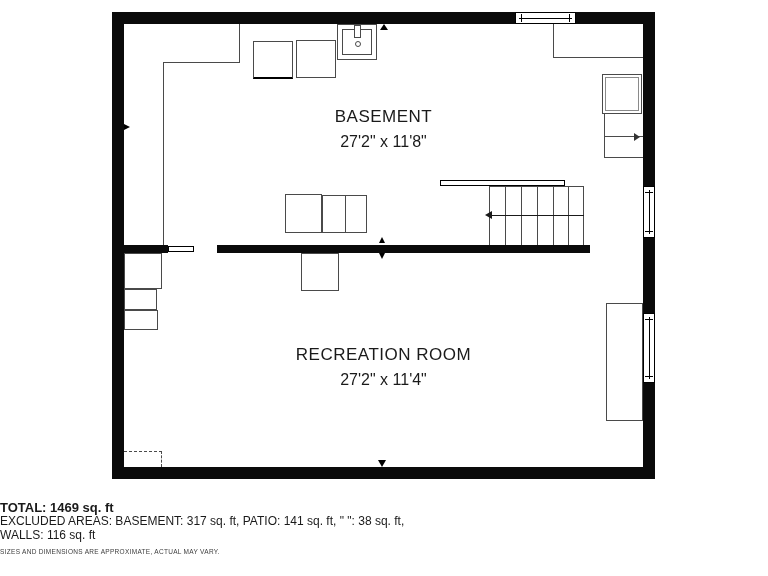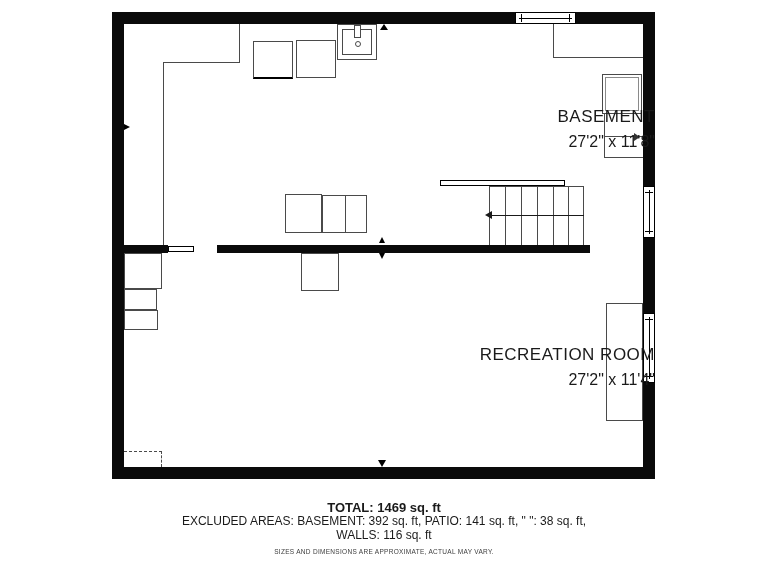--- a/index.html
+++ b/index.html
@@ -11,24 +11,24 @@
   .bline{position:absolute;background:#1a1a1a;}
   .box{position:absolute;border:1px solid #4a4a4a;background:#fff;box-sizing:border-box;}
   .nofill{background:transparent;}
   .window{position:absolute;background:#fff;border:1px solid #000;box-sizing:border-box;}
   .window .cap{position:absolute;background:#000;}
   .window.h .mid{position:absolute;left:3px;right:3px;top:50%;height:1px;background:#000;}
   .window.v .mid{position:absolute;top:3px;bottom:3px;left:50%;width:1px;background:#000;}
   .window.h .cap{top:1px;bottom:1px;width:1px;height:auto;}
   .window.v .cap{left:1px;right:1px;height:1px;width:auto;}
   .tri{position:absolute;width:0;height:0;}
-  .room-label{position:absolute;left:112px;width:543px;text-align:right;color:#1a1a1a;}
+  .room-label{position:absolute;left:112px;width:543px;text-align:center;color:#1a1a1a;}
   .room-name{font-size:17px;line-height:26px;letter-spacing:0.5px;}
   .room-dims{font-size:16px;line-height:24px;}
-  .summary{position:absolute;left:0;width:768px;top:501px;text-align:center;color:#1a1a1a;}
+  .summary{position:absolute;left:0;width:768px;top:501px;text-align:left;color:#1a1a1a;}
   .summary .total{font-size:13px;font-weight:bold;line-height:14px;}
   .summary .sline{font-size:12px;line-height:13.5px;}
   .summary .disclaimer{font-size:6.5px;line-height:8px;margin-top:6px;color:#3c3c3c;letter-spacing:0.3px;}
   .dashedbox{position:absolute;border-top:1px dashed #4a4a4a;border-right:1px dashed #4a4a4a;box-sizing:border-box;}
   .tread{position:absolute;top:0;bottom:0;width:1px;background:#4a4a4a;}
 </style>
 </head>
 <body>
 
 <div class="canvas">
@@ -117,18 +117,18 @@
     <div class="room-name">BASEMENT</div>
     <div class="room-dims">27'2" x 11'8"</div>
   </div>
   <div class="room-label" style="top:342px;">
     <div class="room-name">RECREATION ROOM</div>
     <div class="room-dims">27'2" x 11'4"</div>
   </div>
 
   <div class="summary">
     <div class="total">TOTAL: 1469 sq. ft</div>
-    <div class="sline">EXCLUDED AREAS: BASEMENT: 392 sq. ft, PATIO: 141 sq. ft, " ": 38 sq. ft,</div>
+    <div class="sline">EXCLUDED AREAS: BASEMENT: 317 sq. ft, PATIO: 141 sq. ft, " ": 38 sq. ft,</div>
     <div class="sline">WALLS: 116 sq. ft</div>
     <div class="disclaimer">SIZES AND DIMENSIONS ARE APPROXIMATE, ACTUAL MAY VARY.</div>
   </div>
 
 </div>
 
 </body></html>

